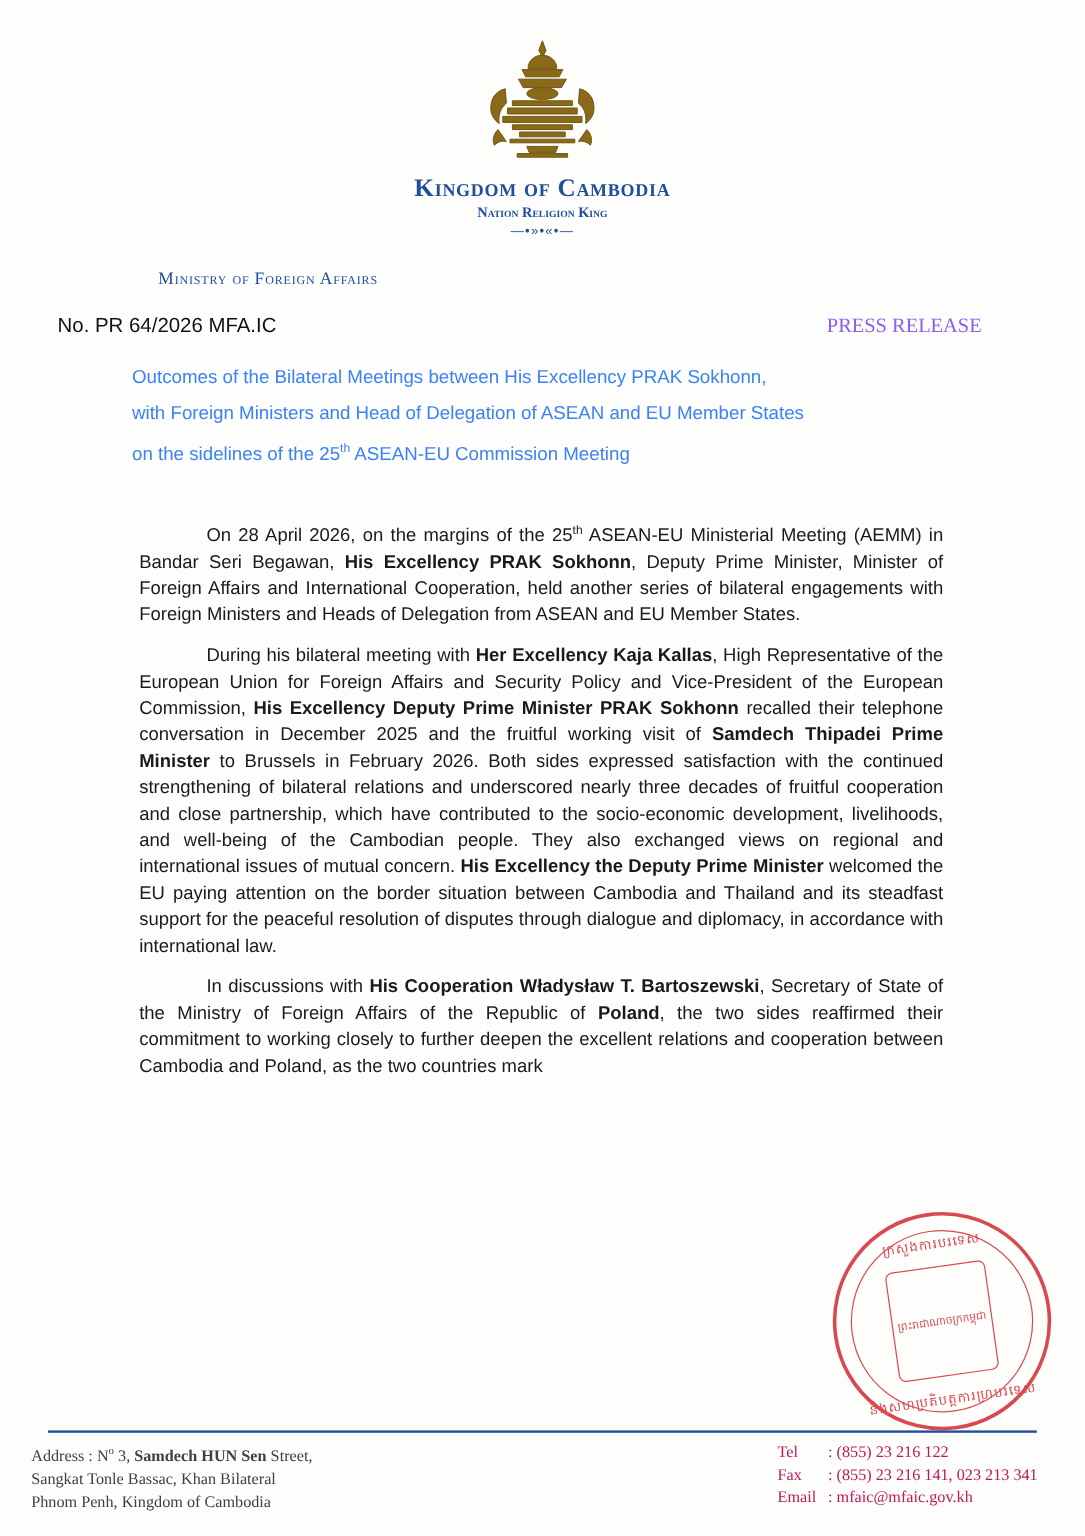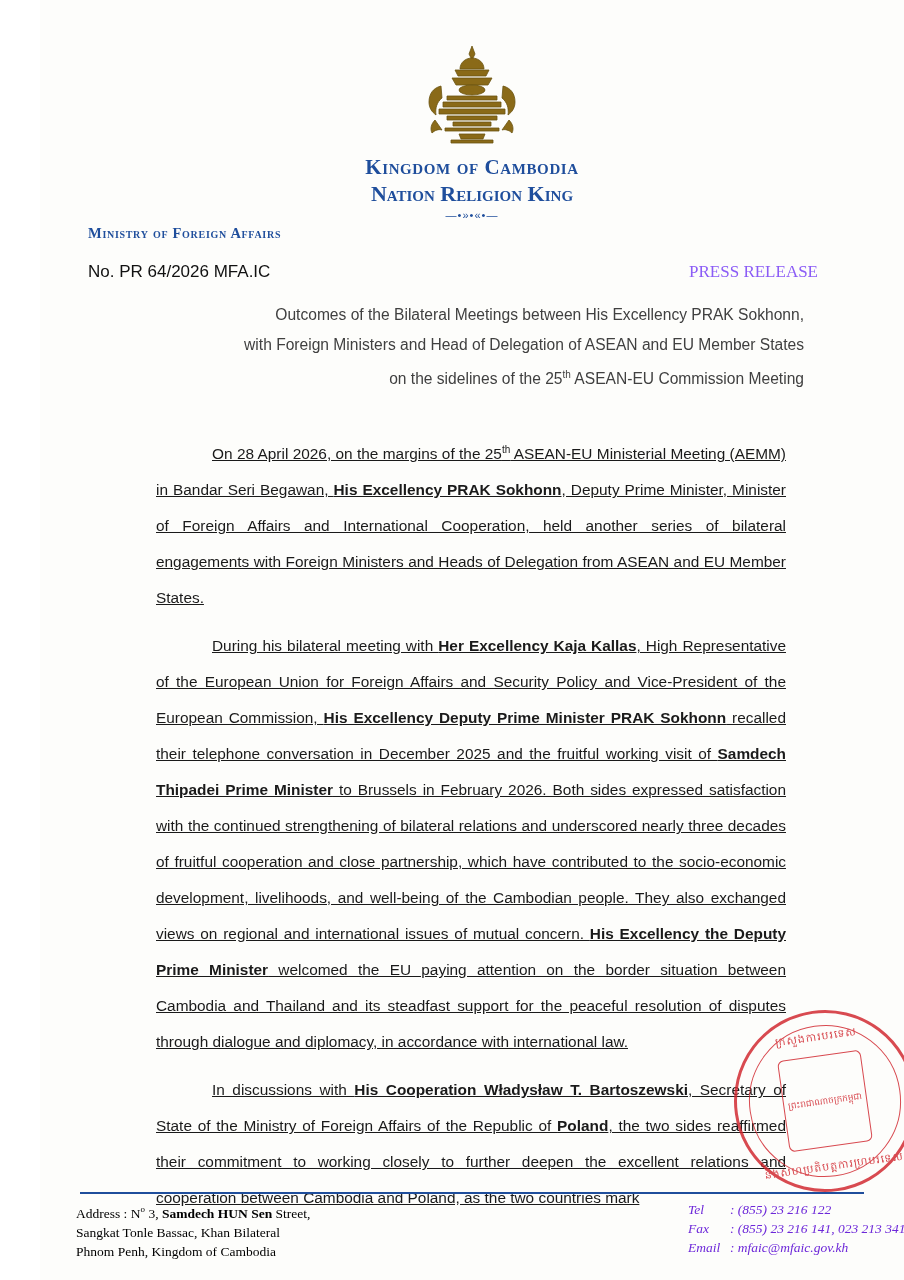--- a/index.html
+++ b/index.html
@@ -12,22 +12,21 @@
     height: 1280px;
     position: relative;
     font-family: "Liberation Sans", sans-serif;
     color: #1a1a1a;
     overflow: hidden;
   }
   .page {
     position: absolute;
     inset: 0;
     background: #fdfdfb;
-    padding: 12px;
-    margin-left: 40px;
+    padding: 0;
   }
 
   
   .emblem-wrap {
     text-align: center;
     padding-top: 30px;
   }
   .emblem {
     display: inline-block;
     width: 110px;
@@ -43,45 +42,45 @@
     letter-spacing: 0.6px;
     font-size: 21px;
     margin-top: 4px;
     font-variant: small-caps;
   }
   .nation {
     text-align: center;
     color: #1f4e9c;
     font-family: "Liberation Serif", serif;
     font-weight: bold;
-    font-size: 22px;
+    font-size: 12px;
     margin-top: 1px;
     font-variant: small-caps;
   }
   .divider-orn {
     text-align: center;
     color: #1f4e9c;
     font-size: 11px;
     letter-spacing: 1px;
     margin-top: 2px;
   }
 
   
   .ministry {
     position: absolute;
-    left: 48px;
+    left: 35px;
     top: 224px;
     color: #1f4e9c;
     font-family: "Liberation Serif", serif;
-    font-weight: bold;
+    font-weight: normal;
     font-size: 14.5px;
     letter-spacing: 0.7px;
     line-height: 19px;
     font-variant: small-caps;
-    text-align: left;
+    text-align: right;
     width: 280px;
   }
   .refline {
     position: absolute;
     left: 48px;
     top: 262px;
     font-size: 17px;
     font-family: "Liberation Sans", sans-serif;
     color: #111;
   }
@@ -93,39 +92,38 @@
     font-family: "Liberation Serif", serif;
     color: #8b5cf6;
   }
 
   
   .title {
     position: absolute;
     left: 110px;
     right: 100px;
     top: 300px;
-    text-align: right;
+    text-align: left;
     font-size: 15.6px;
     line-height: 30px;
-    color: #404040;
+    color: #3b82f6;
     font-family: "Liberation Sans", sans-serif;
   }
   .title sup { font-size: 10px; }
 
   
   .body-text {
     position: absolute;
     left: 116px;
     right: 118px;
     top: 432px;
     font-size: 15.4px;
-    line-height: 36px;
+    line-height: 22px;
     text-align: justify;
     color: #1a1a1a;
-    text-decoration: underline;
   }
   .body-text p {
     margin: 0 0 12px 0;
     text-indent: 56px;
   }
   .body-text b { font-weight: bold; }
   .body-text sup { font-size: 10px; }
 
   
   .seal {
@@ -178,38 +176,37 @@
   .footer-rule {
     position: absolute;
     left: 40px;
     right: 40px;
     top: 1192px;
     height: 2px;
     background: #1f4e9c;
   }
   .footer {
     position: absolute;
-    left: 36px;
+    left: 26px;
     top: 1200px;
     font-family: "Liberation Serif", serif;
     font-size: 13.5px;
     line-height: 19px;
-    color: #000000;
+    color: #404040;
   }
   .footer b { font-weight: bold; }
   .footer sup { font-size: 9px; }
   .contact {
     position: absolute;
     left: 648px;
     top: 1200px;
     font-family: "Liberation Serif", serif;
     font-size: 13.5px;
     line-height: 19px;
-    color: #6d28d9;
-    font-style: italic;
+    color: #be185d;
   }
   .contact .row { white-space: pre; }
   .contact .lbl { display: inline-block; width: 42px; }
 </style>
 </head>
 <body>
 
 <div class="page">
 
   <div class="emblem-wrap">

